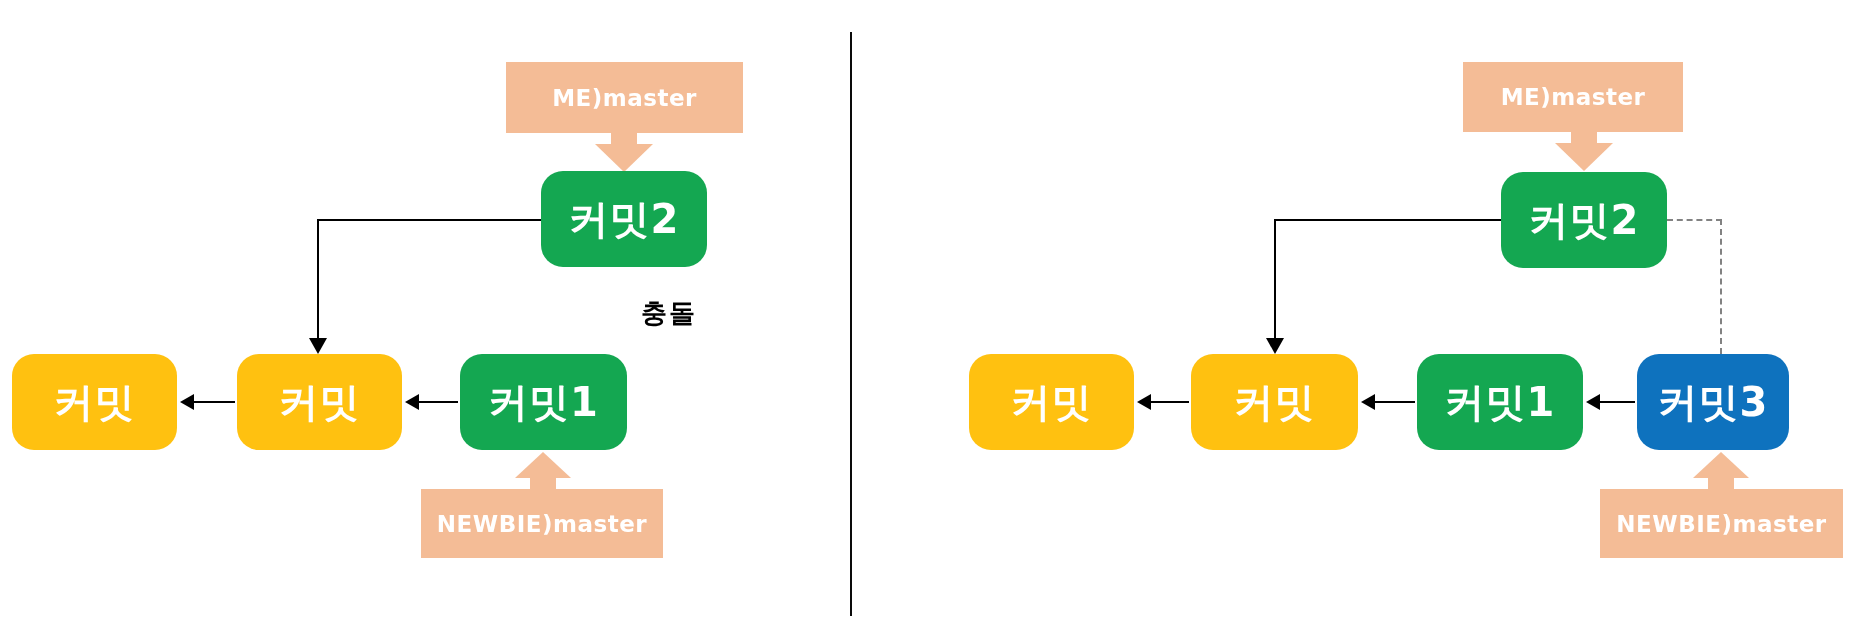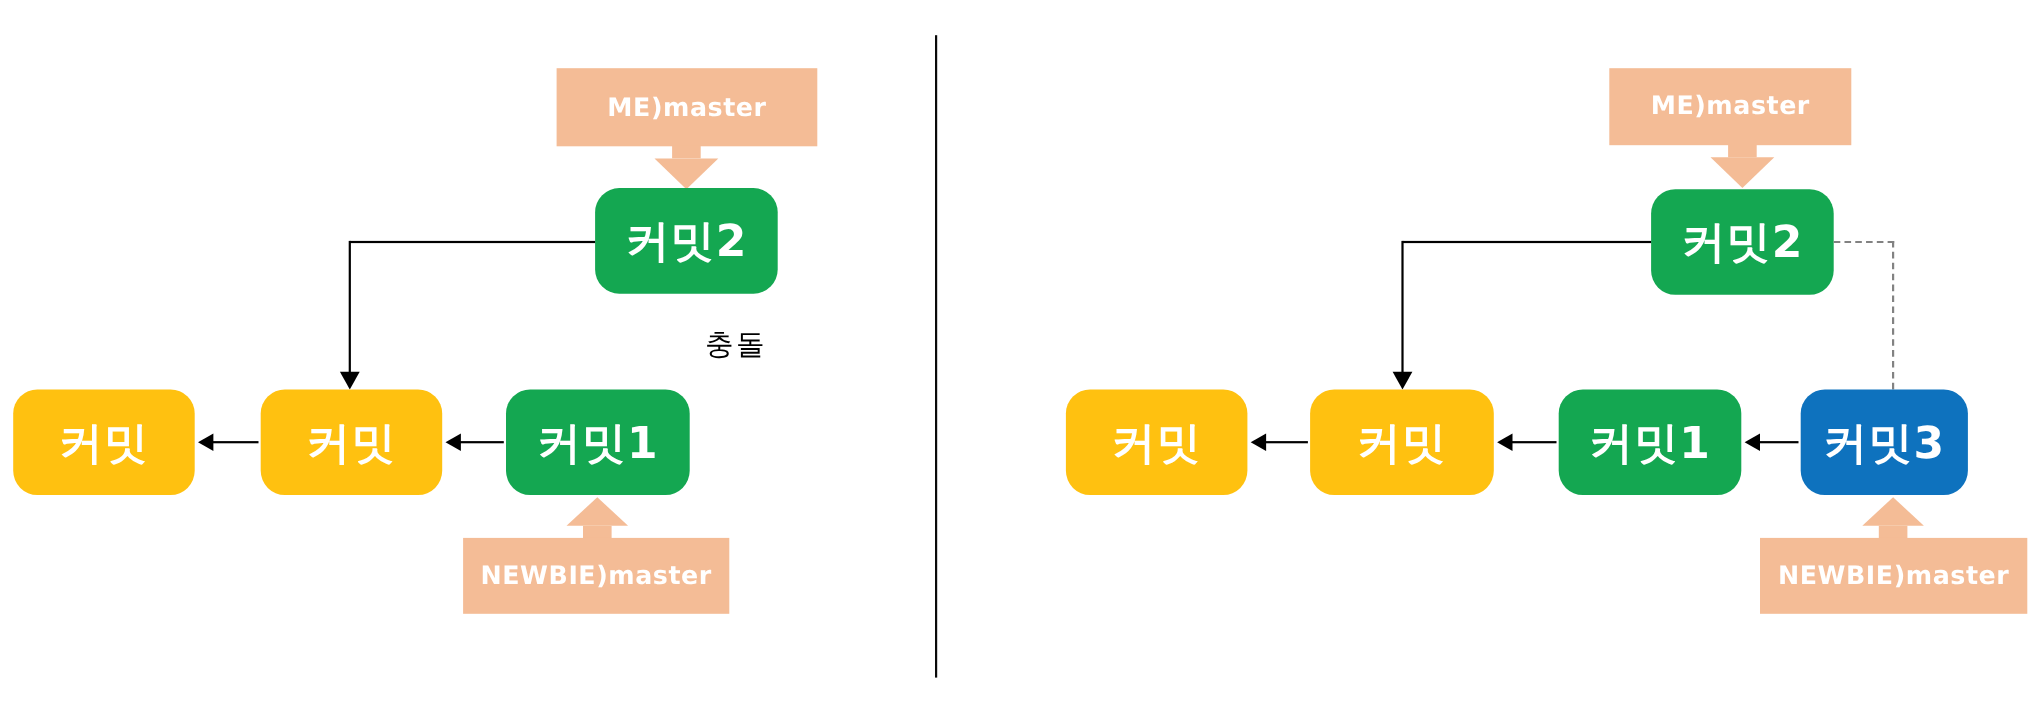--- a/index.html
+++ b/index.html
@@ -37,21 +37,21 @@
     border-top:8px solid transparent;border-bottom:8px solid transparent;
     border-right:14px solid #000;}
   .head-down{position:absolute;width:0;height:0;
     border-left:9px solid transparent;border-right:9px solid transparent;
     border-top:16px solid #000;}
   
   .h-dash{position:absolute;height:0;border-top:2px dashed #828282;}
   .v-dash{position:absolute;width:0;border-left:2px dashed #828282;}
   
   .conflict{
-    position:absolute;color:#000;font-weight:normal;font-size:26px;letter-spacing:2px;
+    position:absolute;color:#000;font-weight:bold;font-size:26px;letter-spacing:2px;
   }
   .divider{position:absolute;width:0;border-left:2px solid #0a0a0a;}
 </style>
 </head>
 <body>
 
 <div class="branch-box" style="left:506px;top:62px;width:237px;height:71px;">
   <span>ME)master</span>
 </div>
 

